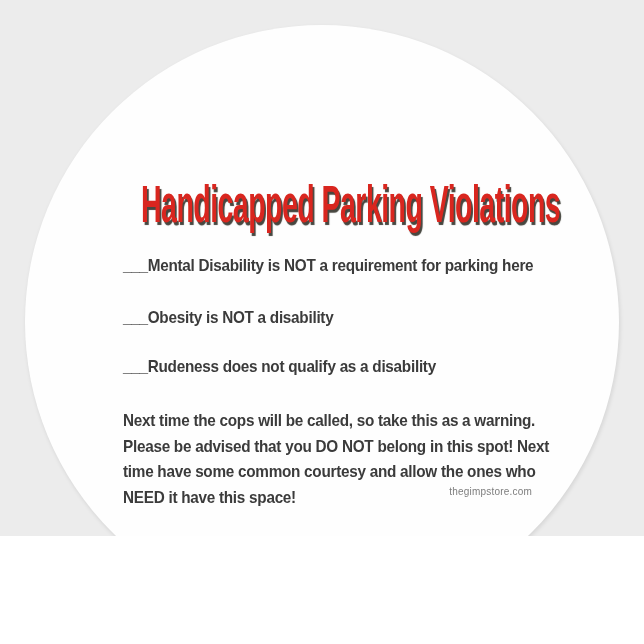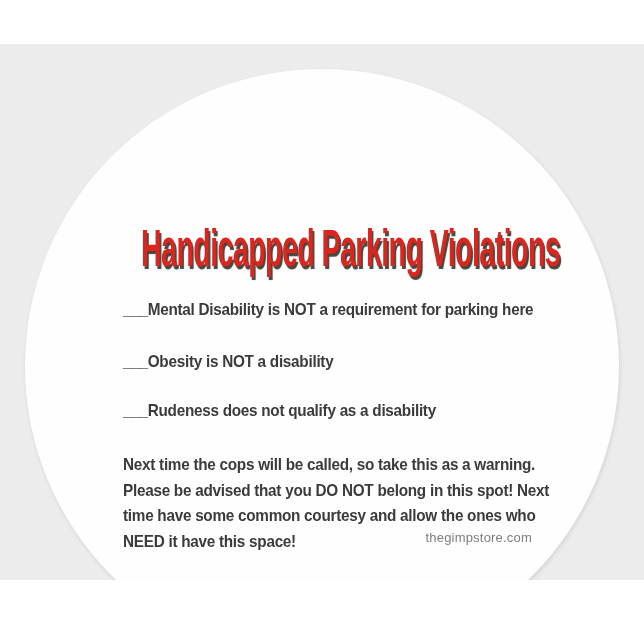--- a/index.html
+++ b/index.html
@@ -6,21 +6,20 @@
     margin: 0;
     padding: 0;
   }
   #page {
     position: relative;
     width: 644px;
     height: 536px;
     background: var(--bg, #ececec);
     overflow: hidden;
     font-family: "Liberation Sans", sans-serif;
-    margin-top: 44px;
   }
   .sticker-circle {
     position: absolute;
     left: 25px;
     top: 25px;
     width: 594px;
     height: 594px;
     border-radius: 50%;
     background: var(--sticker, #fefefe);
     box-shadow: 1px 2px 4px rgba(0,0,0,0.10);
@@ -65,21 +64,21 @@
     font-weight: bold;
     letter-spacing: -0.3px;
     line-height: 25.5px;
     white-space: nowrap;
     color: var(--body-text, #3b3b3b);
   }
   .store-credit {
     position: absolute;
     right: 87px;
     top: 461px;
-    font-size: 13px;
+    font-size: 10px;
     letter-spacing: 0.2px;
     color: var(--credit-gray, #7d7d7d);
   }
 </style>
 </head>
 <body>
 
 <div id="page" style="--bg: #ececec; --sticker: #fefefe; --title-red: #d9261f; --title-shadow: #474740; --body-text: #3b3b3b; --credit-gray: #7d7d7d;">
   <div class="sticker-circle">
     <div class="sticker-title">Handicapped Parking Violations</div>

